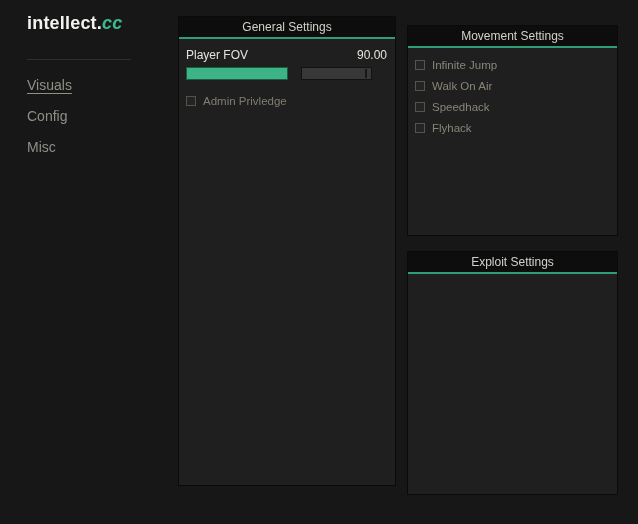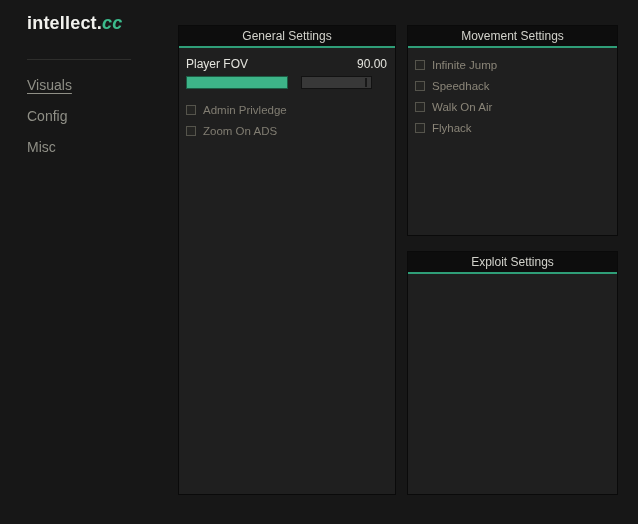--- a/index.html
+++ b/index.html
@@ -34,21 +34,21 @@
   }
   .nav-item.active{text-decoration:underline;text-underline-offset:3px;}
 
   
   .panel{
     position:absolute;
     background:#1f1f1f;
     border:1px solid #0a0a0a;
     box-sizing:border-box;
   }
-  .panel-general{left:178px;top:25px;width:218px;height:470px;}
+  .panel-general{left:178px;top:16px;width:218px;height:470px;}
   .panel-movement{left:407px;top:25px;width:211px;height:211px;}
   .panel-exploit{left:407px;top:251px;width:211px;height:244px;}
 
   .panel-header{
     height:20px;background:#0d0d0d;
     display:flex;align-items:center;justify-content:center;
     font-size:12px;color:#d2d2cb;
   }
   .panel-accent{height:2px;background:#2f9e78;}
   .panel-body{padding:7px 7px 0 7px;}
@@ -132,46 +132,42 @@
         <div class="slider-fill"></div>
         <div class="fov-input">
           <div class="fov-caret"></div>
         </div>
       </div>
 
       <div class="check-row">
         <span class="checkbox"></span>
         <span class="check-label">Admin Privledge</span>
       </div>
-      <div class="check-row">
-        <span class="checkbox"></span>
-        <span class="check-label">Zoom On ADS</span>
-      </div>
 
     </div>
   </section>
 
   <section class="panel panel-movement">
     <div class="panel-header">
       <span>Movement Settings</span>
     </div>
     <div class="panel-accent"></div>
     <div class="panel-body">
 
       <div class="check-row">
         <span class="checkbox"></span>
         <span class="check-label">Infinite Jump</span>
       </div>
       <div class="check-row">
         <span class="checkbox"></span>
-        <span class="check-label">Speedhack</span>
+        <span class="check-label">Walk On Air</span>
       </div>
       <div class="check-row">
         <span class="checkbox"></span>
-        <span class="check-label">Walk On Air</span>
+        <span class="check-label">Speedhack</span>
       </div>
       <div class="check-row">
         <span class="checkbox"></span>
         <span class="check-label">Flyhack</span>
       </div>
 
     </div>
   </section>
 
   <section class="panel panel-exploit">

